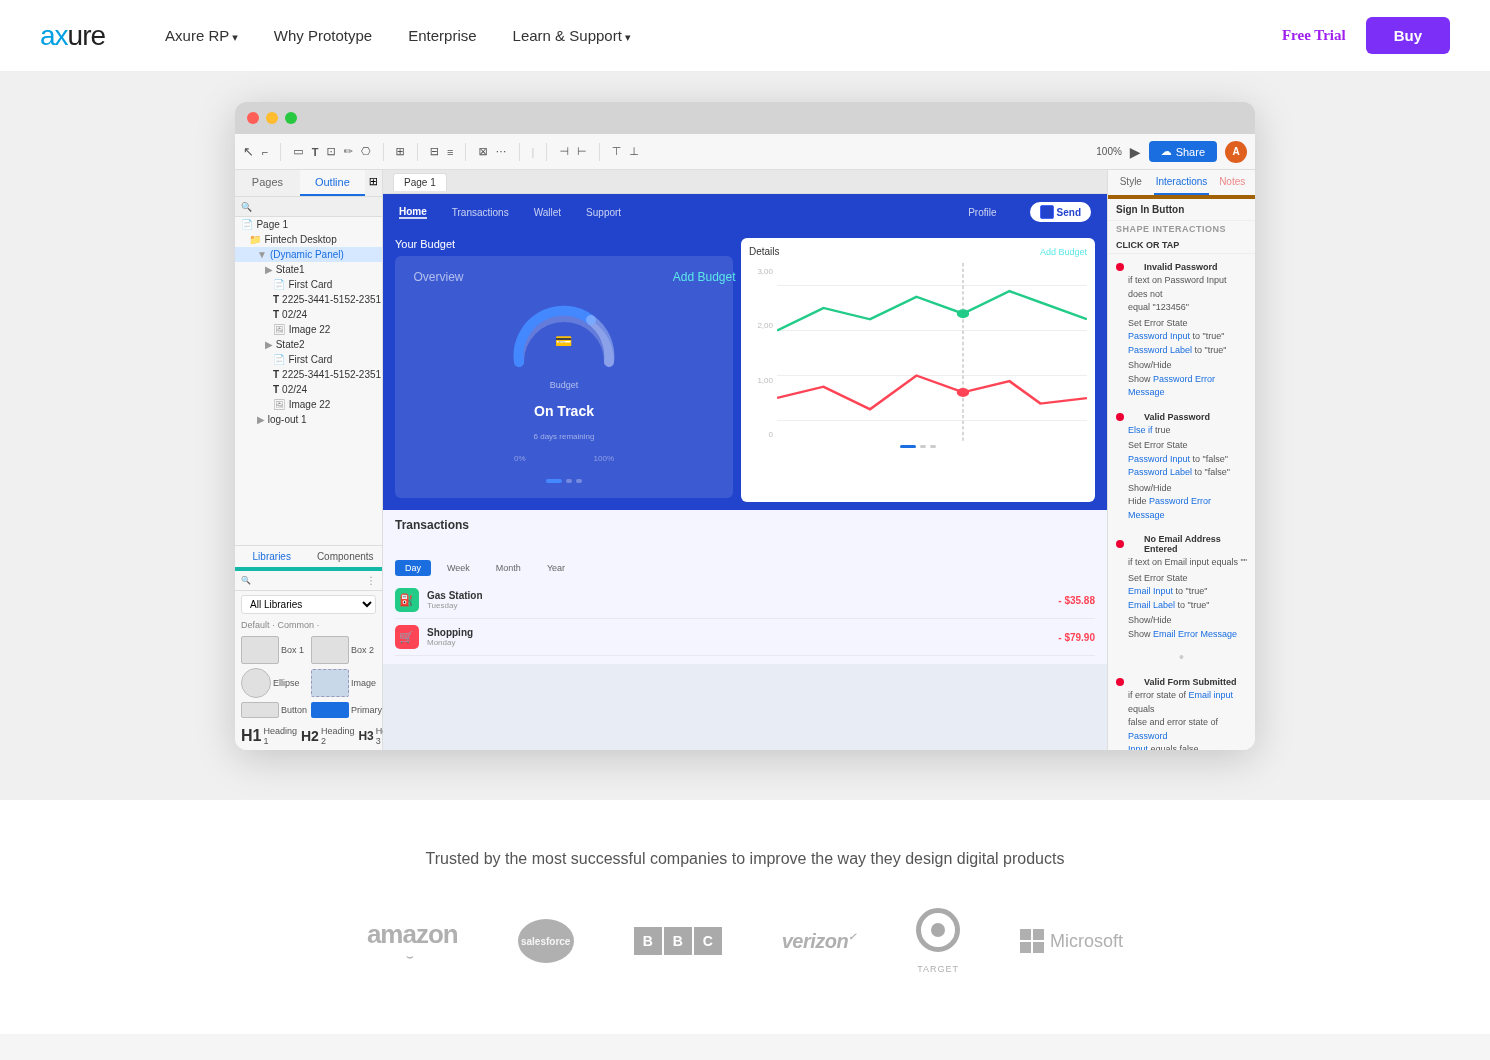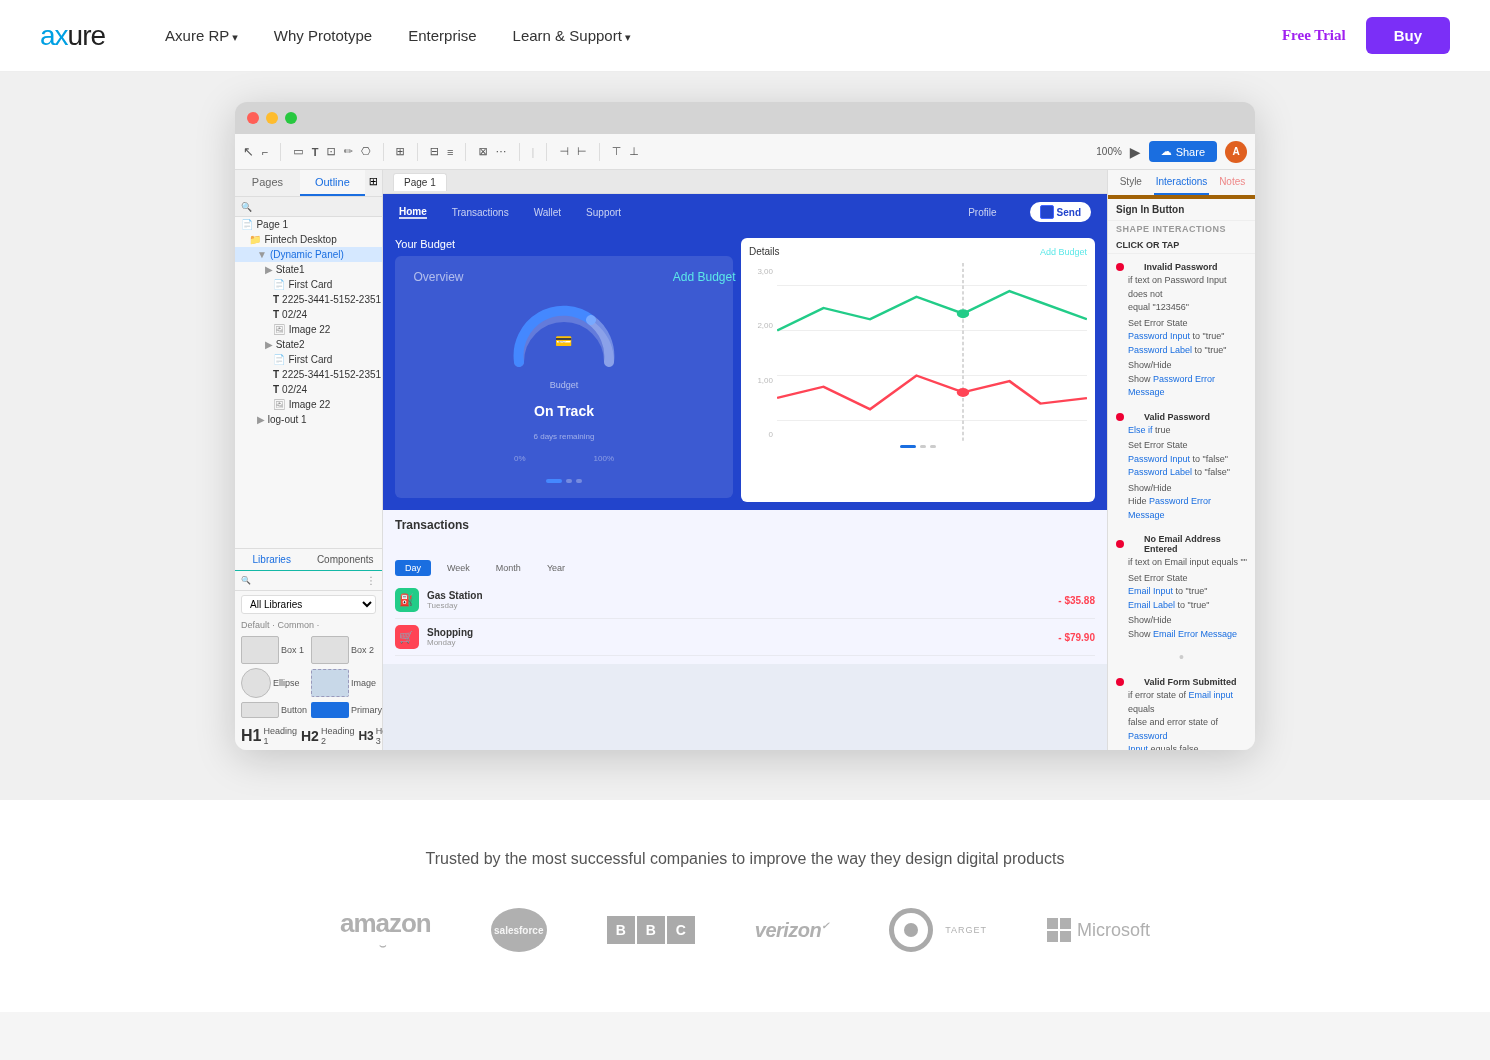--- a/index.html
+++ b/index.html
@@ -137,21 +137,21 @@
     }
     .tree-item.selected { background: #d5e8ff; }
     .tree-indent-1 { padding-left: 14px; }
     .tree-indent-2 { padding-left: 22px; }
     .tree-indent-3 { padding-left: 30px; }
     .tree-indent-4 { padding-left: 38px; }
     .tree-icon { color: #999; margin-right: 3px; }
     .tree-text-blue { color: #1a6ee0; }
     .sidebar-bottom { border-top: 1px solid #ddd; }
     .bottom-tabs { display: flex; }
-    .bottom-tab { flex: 1; text-align: center; padding: 5px; font-size: 10px; color: #555; cursor: pointer; border-bottom: 1px solid #14b8a6; }
+    .bottom-tab { flex: 1; text-align: center; padding: 5px; font-size: 10px; color: #555; cursor: pointer; border-bottom: 4px solid #14b8a6; }
     .bottom-tab.active { color: #1a6ee0; }
     .components-search {
       padding: 4px 6px;
       border-bottom: 1px solid #ddd;
       display: flex;
       align-items: center;
       justify-content: space-between;
     }
     .components-search input { width: 80%; border: none; background: transparent; font-size: 10px; outline: none; }
     .dropdown-select {
@@ -297,21 +297,21 @@
       background: #aaa;
       color: #fff;
       width: 28px;
       height: 28px;
       display: flex;
       align-items: center;
       justify-content: center;
       font-size: 14px;
       font-weight: 700;
     }
-    .logo-target { display: flex; flex-direction: row; align-items: center; gap: 12px; }
+    .logo-target { display: flex; flex-direction: column; align-items: center; gap: 12px; }
     .target-circle {
       width: 44px; height: 44px;
       border-radius: 50%;
       border: 5px solid #aaa;
       position: relative;
       display: flex;
       align-items: center;
       justify-content: center;
     }
     .target-inner { width: 14px; height: 14px; border-radius: 50%; background: #aaa; }

